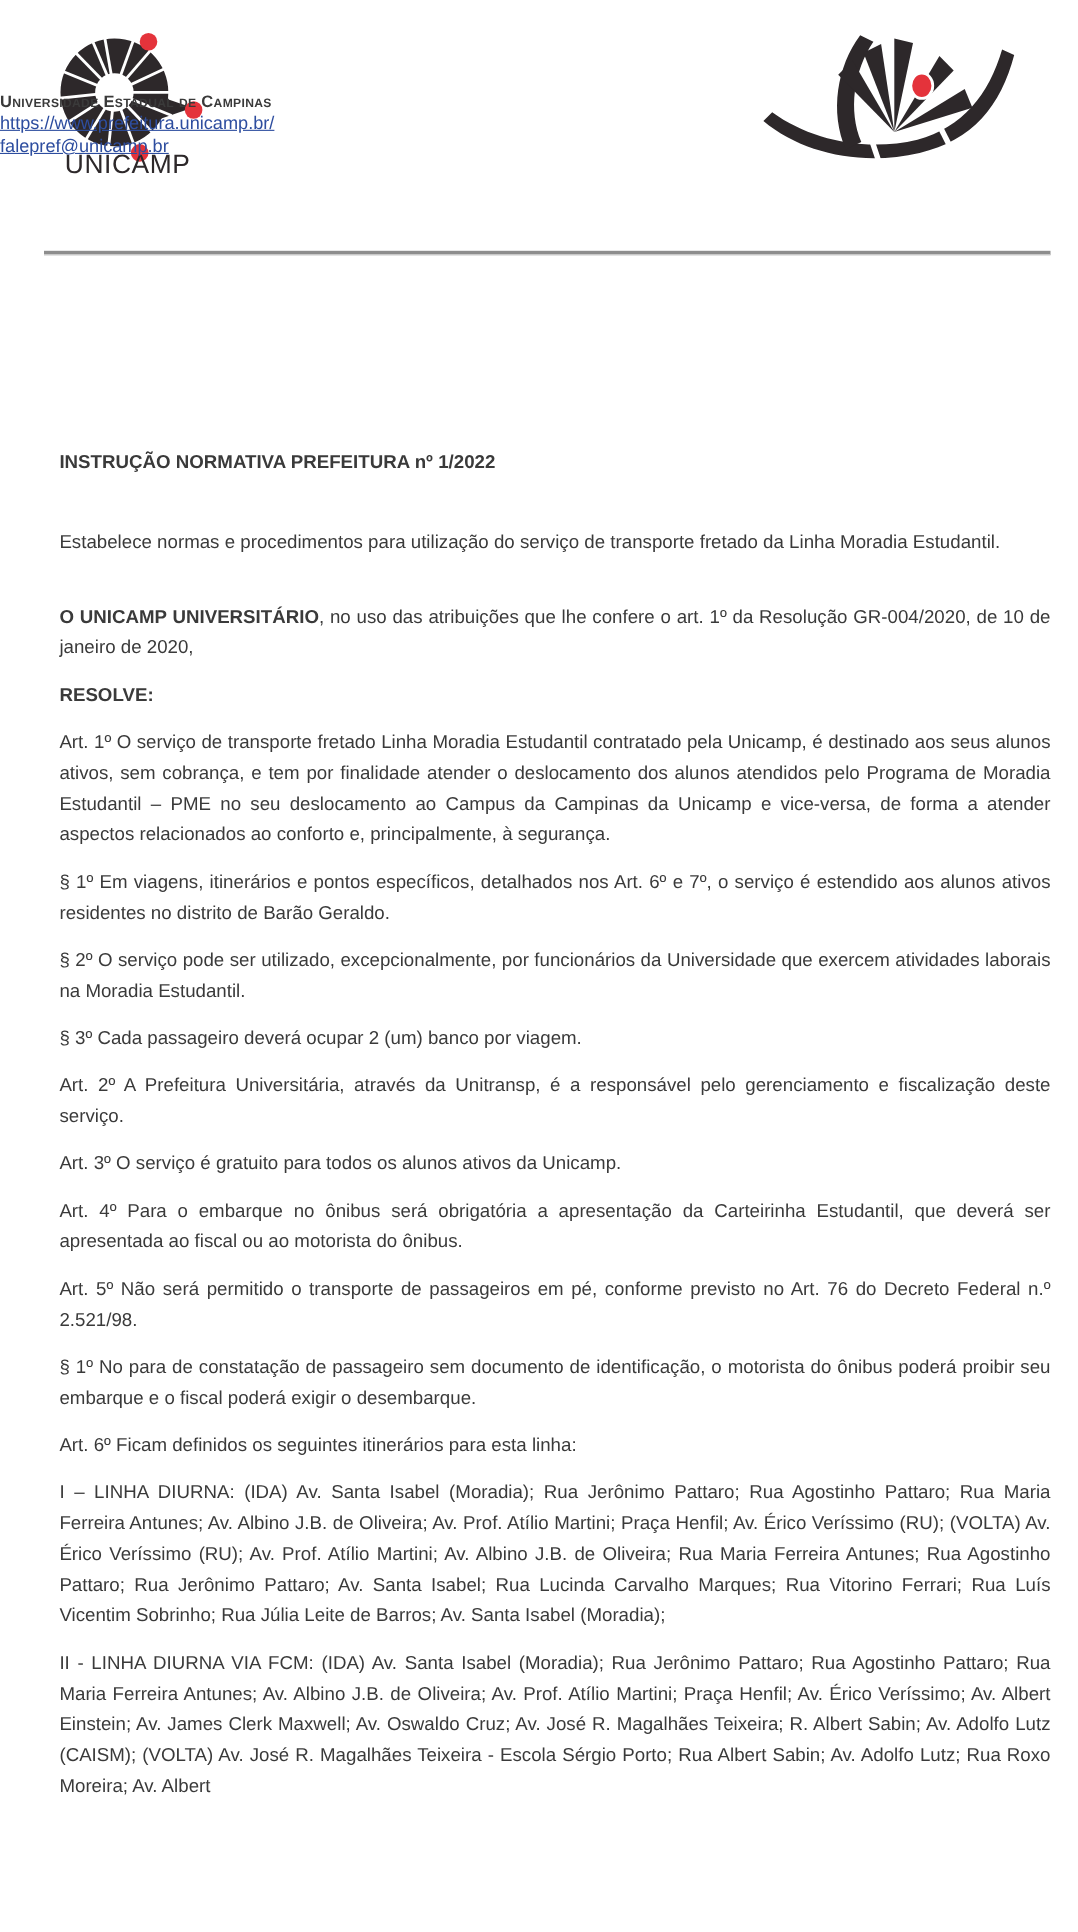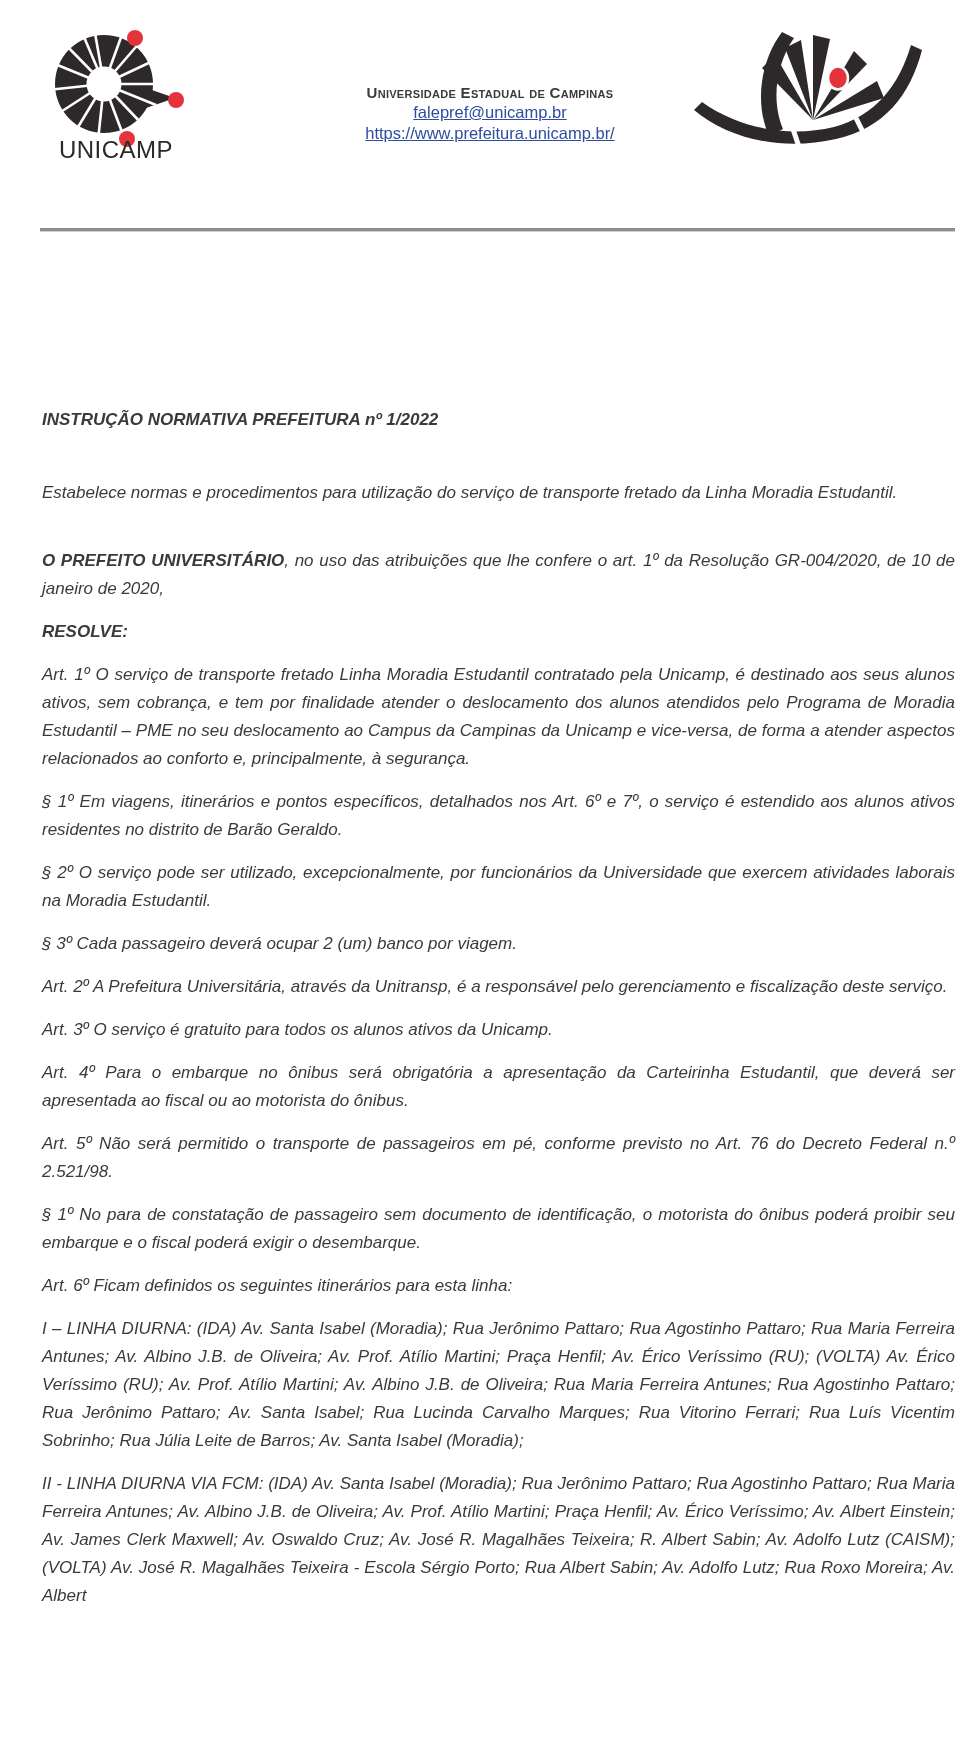--- a/index.html
+++ b/index.html
@@ -14,21 +14,20 @@
 
   
   .logo-left { position: absolute; left: 46px; top: 26px; width: 142px; height: 126px; }
   .brand-word {
     position: absolute; left: 42px; top: 136px; width: 148px;
     text-align: center; font-weight: normal; font-size: 24px;
     letter-spacing: 0.5px; color: #2d282a;
   }
   .org-block {
     position: absolute; left: 0; right: 0; top: 83px;
-    text-align: center;
   }
   .org-line {
     font-variant: small-caps; font-weight: bold;
     font-size: 15px; line-height: 19px; color: #3a3a3a;
     letter-spacing: 0.3px;
   }
   .org-link {
     display: inline-block; font-size: 16.5px; line-height: 21px;
     color: #2d4d9f; text-decoration: underline; cursor: pointer;
   }
@@ -39,21 +38,21 @@
     position: absolute; left: 40px; top: 228px; width: 915px; height: 3px;
     background: #8d8d8d; border-bottom: 1px solid #cfcfcf;
   }
 
   
   .doc {
     position: absolute; left: 38px; right: 25px; top: 406px;
     color: #3a3a3a; font-size: 17px; line-height: 28px;
     text-align: justify;
   }
-  .doc p { margin: 0 0 15px 4px; font-style: italic; }
+  .doc p { margin: 0 0 15px 16px; }
   .doc .title { font-weight: bold; text-align: left; margin-bottom: 45px; }
   .doc .summary { margin-bottom: 40px; }
   .doc .b { font-weight: bold; }
 </style>
 </head>
 <body>
 
 <div class="page">
 
   <div>
@@ -87,24 +86,24 @@
         <circle cx="89" cy="12" r="8" fill="#e4333b"></circle>
         <circle cx="130" cy="74" r="8" fill="#e4333b"></circle>
         <circle cx="81" cy="113" r="8" fill="#e4333b"></circle>
       </g>
     </svg>
     <div class="brand-word">UNICAMP</div>
 
     <div class="org-block">
       <div class="org-line">Universidade Estadual de Campinas</div>
       <div class="org-link-row">
-        <a class="org-link">falepref@unicamp.br</a>
+        <a class="org-link">https://www.prefeitura.unicamp.br/</a>
       </div>
       <div class="org-link-row">
-        <a class="org-link">https://www.prefeitura.unicamp.br/</a>
+        <a class="org-link">falepref@unicamp.br</a>
       </div>
     </div>
 
     <svg class="logo-right" viewBox="0 0 250 128" xmlns="http://www.w3.org/2000/svg">
       <g>
 
         <path fill="#2d282a" d="M6,86 C42,116 96,127 148,115 C196,104 222,72 234,26 L223,21
              C211,62 187,92 146,103 C100,114 50,104 14,78 Z"></path>
 
         <path fill="#2d282a" d="M94,8 C73,36 66,78 81,112 L95,105 C83,77 88,40 106,14 Z"></path>
@@ -126,21 +125,21 @@
   </div>
 
   <div class="divider"></div>
 
   <div class="doc">
 
     <p class="title">INSTRUÇÃO NORMATIVA PREFEITURA nº 1/2022</p>
 
     <p class="summary">Estabelece normas e procedimentos para utilização do serviço de transporte fretado da Linha Moradia Estudantil.</p>
 
-    <p><span class="b">O PREFEITO UNIVERSITÁRIO</span><span>, no uso das atribuições que lhe confere o art. 1º da Resolução GR-004/2020, de 10 de janeiro de 2020,</span></p>
+    <p><span class="b">O UNICAMP UNIVERSITÁRIO</span><span>, no uso das atribuições que lhe confere o art. 1º da Resolução GR-004/2020, de 10 de janeiro de 2020,</span></p>
 
     <p class="b">RESOLVE:</p>
 
     <p>Art. 1º O serviço de transporte fretado Linha Moradia Estudantil contratado pela Unicamp, é destinado aos seus alunos ativos, sem cobrança, e tem por finalidade atender o deslocamento dos alunos atendidos pelo Programa de Moradia Estudantil – PME no seu deslocamento ao Campus da Campinas da Unicamp e vice-versa, de forma a atender aspectos relacionados ao conforto e, principalmente, à segurança.</p>
     <p>§ 1º Em viagens, itinerários e pontos específicos, detalhados nos Art. 6º e 7º, o serviço é estendido aos alunos ativos residentes no distrito de Barão Geraldo.</p>
     <p>§ 2º O serviço pode ser utilizado, excepcionalmente, por funcionários da Universidade que exercem atividades laborais na Moradia Estudantil.</p>
     <p>§ 3º Cada passageiro deverá ocupar 2 (um) banco por viagem.</p>
     <p>Art. 2º A Prefeitura Universitária, através da Unitransp, é a responsável pelo gerenciamento e fiscalização deste serviço.</p>
     <p>Art. 3º O serviço é gratuito para todos os alunos ativos da Unicamp.</p>
     <p>Art. 4º Para o embarque no ônibus será obrigatória a apresentação da Carteirinha Estudantil, que deverá ser apresentada ao fiscal ou ao motorista do ônibus.</p>

